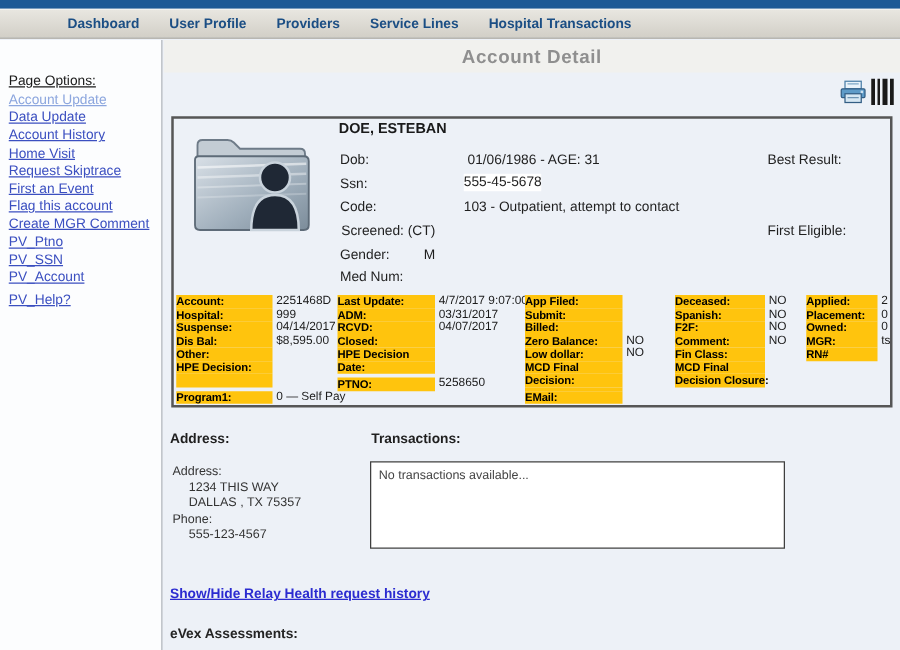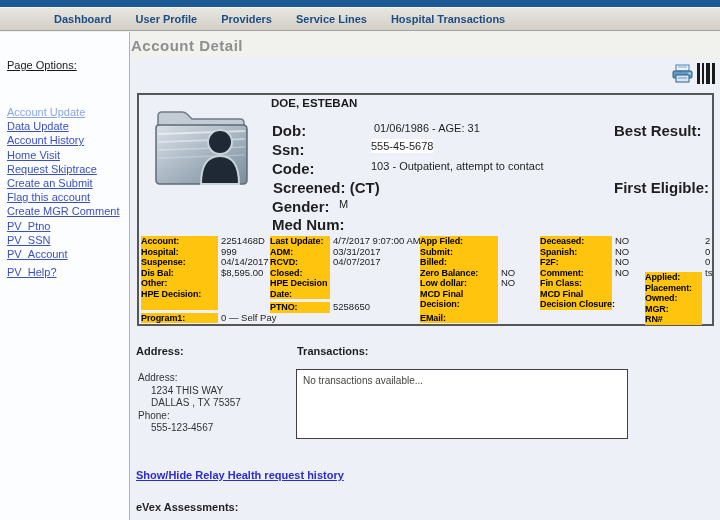--- a/index.html
+++ b/index.html
@@ -3,46 +3,46 @@
 <meta charset="utf-8">
 <style>
   html,body{margin:0;padding:0;}
   body{width:720px;height:520px;overflow:hidden;font-family:"Liberation Sans",sans-serif;background:#EDF1F7;position:relative;}
   .topstrip{position:absolute;left:0;top:0;width:720px;height:7px;background:#1E5A96;}
   .navbar{position:absolute;left:0;top:7px;width:720px;height:24px;box-sizing:border-box;
           background:linear-gradient(#E8E6E0,#D2CFC7);border-top:1px solid #F4F3EF;border-bottom:1px solid #A6A39B;
           display:flex;align-items:center;gap:24px;padding-left:54px;}
   .navitem{font-size:11px;font-weight:bold;color:#1B4E84;cursor:pointer;white-space:nowrap;}
   .band{position:absolute;left:131px;top:32px;width:589px;height:26px;background:#F1F1EE;}
-  .page-title{position:absolute;left:131px;top:37px;width:589px;font-size:15px;font-weight:bold;color:#8F8F8F;letter-spacing:.5px;}
+  .page-title{position:absolute;left:131px;top:37px;width:589px;text-align:center;font-size:15px;font-weight:bold;color:#8F8F8F;letter-spacing:.5px;}
   .sidebar{position:absolute;left:0;top:32px;width:130px;height:488px;background:#FCFDFE;border-right:1px solid #AEB4BB;box-sizing:border-box;padding:27px 0 0 7px;}
   .sb-title{font-size:11px;color:#1A1A1A;text-decoration:underline;height:15px;}
   .sb-link{font-size:11px;color:#3B4FC0;text-decoration:underline;height:14.2px;cursor:pointer;white-space:nowrap;}
-  .sb-link.visited{color:#8CA6DE;margin-top:32px;}
+  .sb-link.visited{color:#8CA6DE;}
   .sb-link.gap{margin-top:4px;}
   .icon-printer{position:absolute;left:672px;top:64px;width:21px;height:20px;cursor:pointer;}
   .icon-barcode{position:absolute;left:697px;top:63px;height:21px;display:flex;gap:2px;cursor:pointer;}
   .icon-barcode i{display:block;background:#1A1A1A;height:100%;}
   .panel{position:absolute;left:137px;top:93px;width:573px;height:229px;border:2px solid #565656;}
   .folder{position:absolute;left:11px;top:9px;}
   .pname{position:absolute;left:132px;top:2px;font-size:11.5px;font-weight:bold;color:#1A1A1A;}
-  .ilab{position:absolute;font-size:15px;font-weight:bold;color:#1F1F1F;white-space:nowrap;}
+  .ilab{position:absolute;font-size:11px;font-weight:normal;color:#1F1F1F;white-space:nowrap;}
   .ival{position:absolute;font-size:11px;color:#1F1F1F;white-space:nowrap;}
   .ssnbg{background:#FFFFFF;padding:1px 0;}
   .gcol{position:absolute;top:141px;}
   .grow{height:10.5px;line-height:10.6px;white-space:nowrap;}
   .glabel{display:inline-block;background:#FFC40D;font-weight:bold;font-size:9px;height:10.5px;vertical-align:top;letter-spacing:-.1px;}
   .gval{font-size:9.5px;color:#1C1C1C;padding-left:3px;vertical-align:top;}
   .gspacer{height:3px;}
   .gspacer.y{background:#FFC40D;}
   .c1 .glabel,.c1 .gspacer{width:77px;} .c1{left:2px;}
-  .c2 .glabel,.c2 .gspacer{width:60px;} .c2{left:131px;}
+  .c2 .glabel,.c2 .gspacer{width:78px;} .c2{left:131px;}
   .c3 .glabel,.c3 .gspacer{width:78px;} .c3{left:281px;}
   .c4 .glabel,.c4 .gspacer{width:72px;} .c4{left:401px;}
-  .c5 .glabel,.c5 .gspacer{width:57px;margin-top:36px;} .c5{left:506px;}
+  .c5 .glabel,.c5 .gspacer{width:57px;} .c5{left:506px;}
   .sec-title{position:absolute;font-size:11px;font-weight:bold;color:#1F1F1F;}
   .addr-block{position:absolute;left:138px;top:372px;font-size:10px;color:#333;line-height:12.6px;}
   .addr-block .ind{padding-left:13px;}
   .tx-box{position:absolute;left:296px;top:369px;width:332px;height:70px;background:#FFFFFF;border:1px solid #3F3F3F;box-sizing:border-box;padding:5px 6px;font-size:10px;color:#444;}
   .relay{position:absolute;left:136px;top:469px;font-size:11px;font-weight:bold;color:#2B2BD0;text-decoration:underline;cursor:pointer;}
   .evex{position:absolute;left:136px;top:501px;font-size:11px;font-weight:bold;color:#242424;}
 </style>
 </head>
 <body>
 
@@ -59,21 +59,21 @@
 <div class="band"></div>
 <div class="page-title">Account Detail</div>
 
 <div class="sidebar">
   <div class="sb-title">Page Options:</div>
   <div class="sb-link visited">Account Update</div>
   <div class="sb-link">Data Update</div>
   <div class="sb-link">Account History</div>
   <div class="sb-link">Home Visit</div>
   <div class="sb-link">Request Skiptrace</div>
-  <div class="sb-link">Create an Submit</div>
+  <div class="sb-link">First an Event</div>
   <div class="sb-link">Flag this account</div>
   <div class="sb-link">Create MGR Comment</div>
   <div class="sb-link">PV_Ptno</div>
   <div class="sb-link">PV_SSN</div>
   <div class="sb-link">PV_Account</div>
   <div class="sb-link gap">PV_Help?</div>
 </div>
 
 <svg class="icon-printer" viewBox="0 0 21 20">
   <rect x="4" y="1" width="13" height="6" fill="#EAF3FA" stroke="#4C7FA8" stroke-width="1"></rect>

